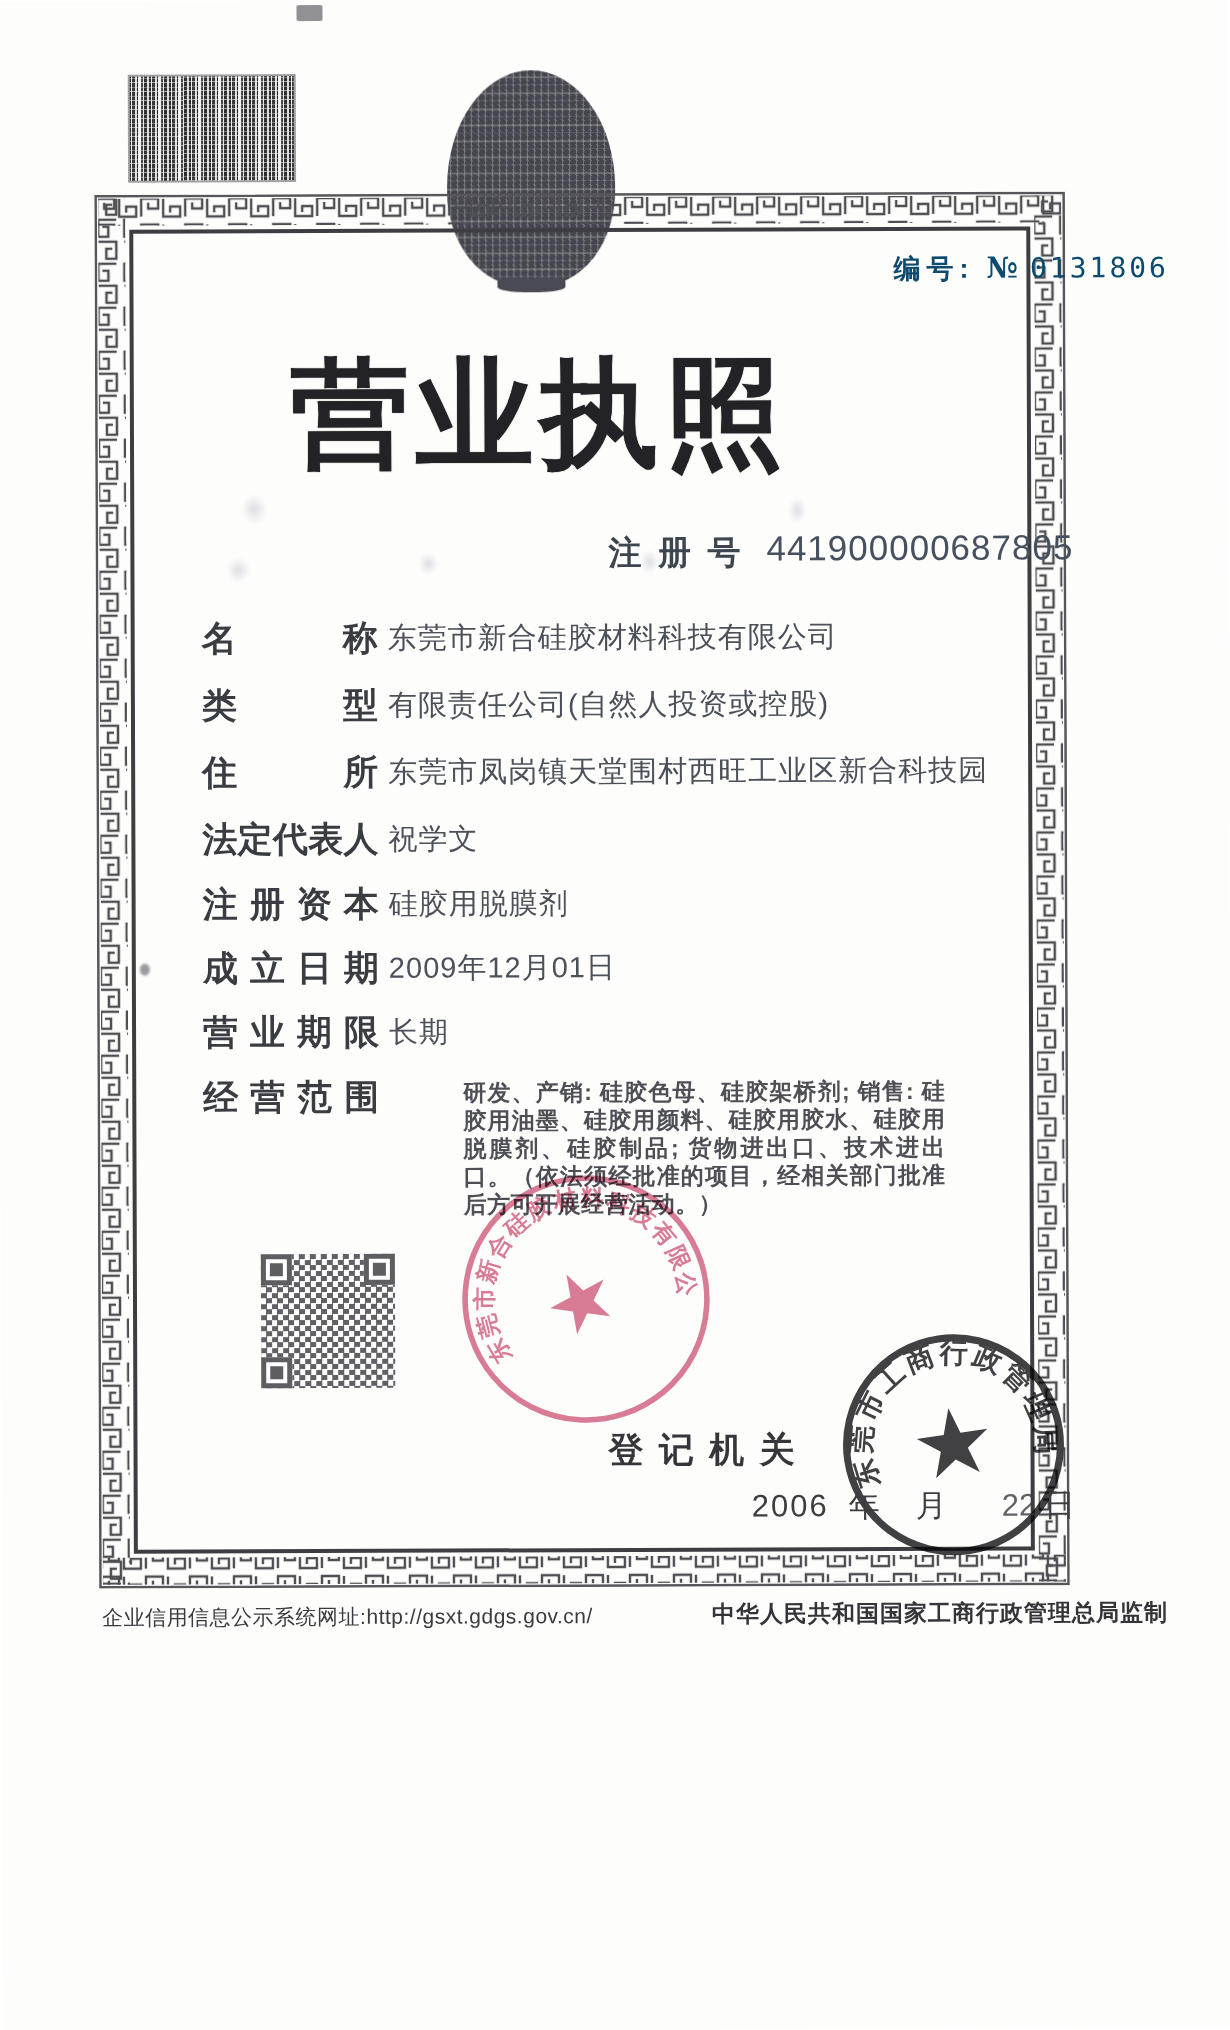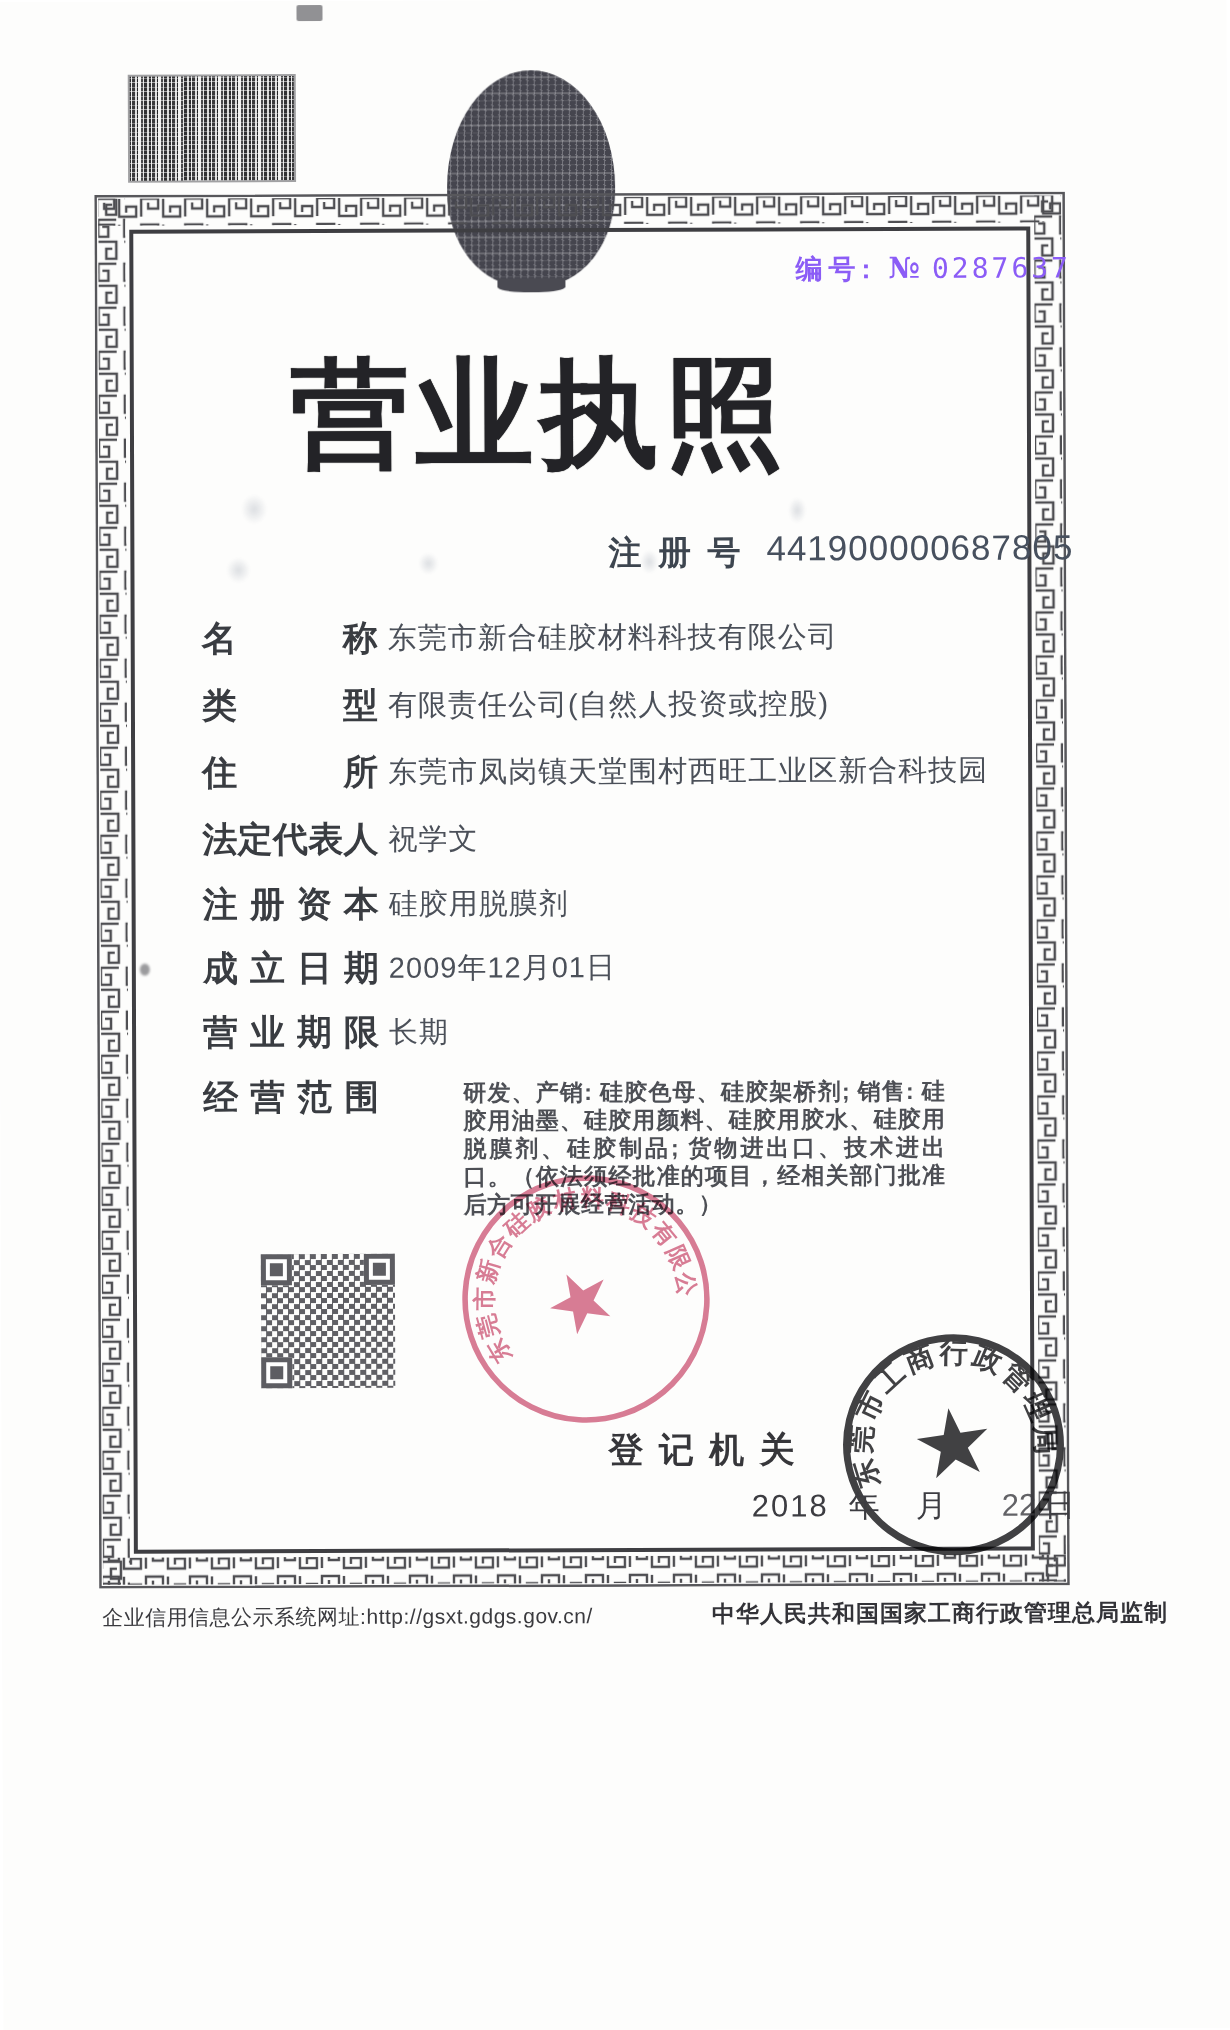--- a/index.html
+++ b/index.html
@@ -33,21 +33,21 @@
   }
   .emblem::after{
     content:""; position:absolute; left:30%; bottom:-6px; width:40%; height:14px;
     background:#4a4a52; border-radius:0 0 40% 40%;
   }
 
   
   .frame{ position:absolute; left:97px; top:193px; }
 
   
-  .serial{ position:absolute; left:798px; top:252px; display:flex; align-items:baseline; gap:12px; color:#8b5cf6;justify-content:flex-end; }
+  .serial{ position:absolute; left:896px; top:252px; display:flex; align-items:baseline; gap:12px; color:#0c4a6e;justify-content:flex-end; }
   .serial .cjk{ font-size:27px; font-weight:600; letter-spacing:6px; }
   .serial .nosign{ font-family:"DejaVu Serif",serif; font-size:29px; font-weight:700; }
   .serial .digits{ font-family:"DejaVu Sans Mono",monospace; font-size:28px; letter-spacing:3px; font-weight:500; }
 
   
   .title{
     position:absolute; left:293px; top:338px; width:492px; height:152px;
     font-size:118px; font-weight:800; color:#232327;
     text-shadow:0 0 1px #1a1a1a; line-height:150px;
   }
@@ -124,21 +124,21 @@
     <rect x="4" y="4" width="963" height="27" fill="url(#gkh)"></rect>
     <rect x="4" y="1363" width="963" height="27" fill="url(#gkh)"></rect>
     <rect x="4" y="4" width="27" height="1386" fill="url(#gkv)"></rect>
     <rect x="940" y="4" width="27" height="1386" fill="url(#gkv)"></rect>
     <rect x="37" y="37" width="897" height="1320" fill="none" stroke="#3e3e42" stroke-width="4"></rect>
   </svg>
 
   <div class="serial">
     <span class="cjk">编号:</span>
     <span class="nosign">№</span>
-    <span class="digits">0287637</span>
+    <span class="digits">0131806</span>
   </div>
 
   <div class="title spread">
       <span>营</span>
       <span>业</span>
       <span>执</span>
       <span>照</span>
     </div>
 
   <div class="regno-label spread">
@@ -240,21 +240,21 @@
     <text x="113" y="143" text-anchor="middle" font-size="92" fill="#26262a">★</text>
   </svg>
 
   <div class="reg-organ spread">
       <span>登</span>
       <span>记</span>
       <span>机</span>
       <span>关</span>
     </div>
   <div class="date-line">
-    <span class="y">2018</span>
+    <span class="y">2006</span>
     <span class="yc">年</span>
     <span class="mc">月</span>
     <span class="d">22</span>
     <span class="dc">日</span>
   </div>
 
   <div class="footer-left">企业信用信息公示系统网址:http://gsxt.gdgs.gov.cn/</div>
   <div class="footer-right">中华人民共和国国家工商行政管理总局监制</div>
 
   <div class="artifact" style="left:243px;top:493px;width:26px;height:30px;"></div>

